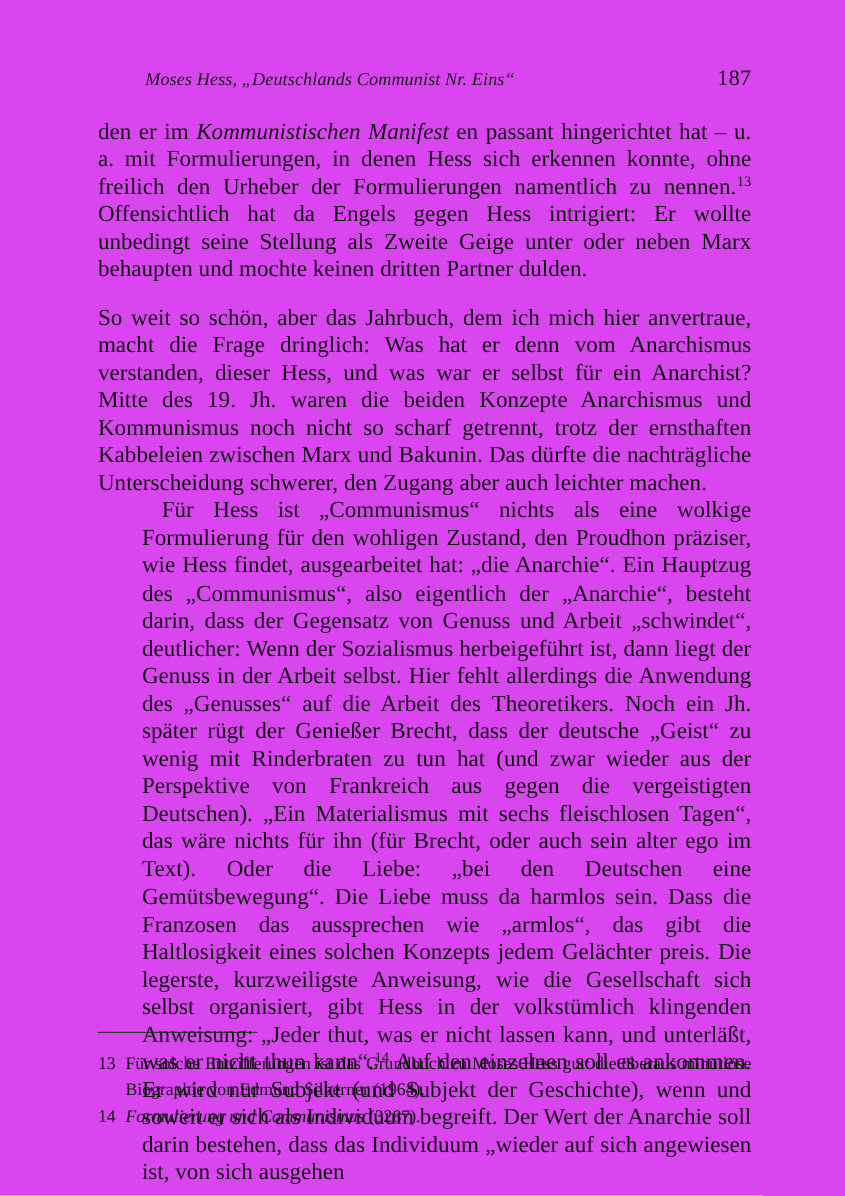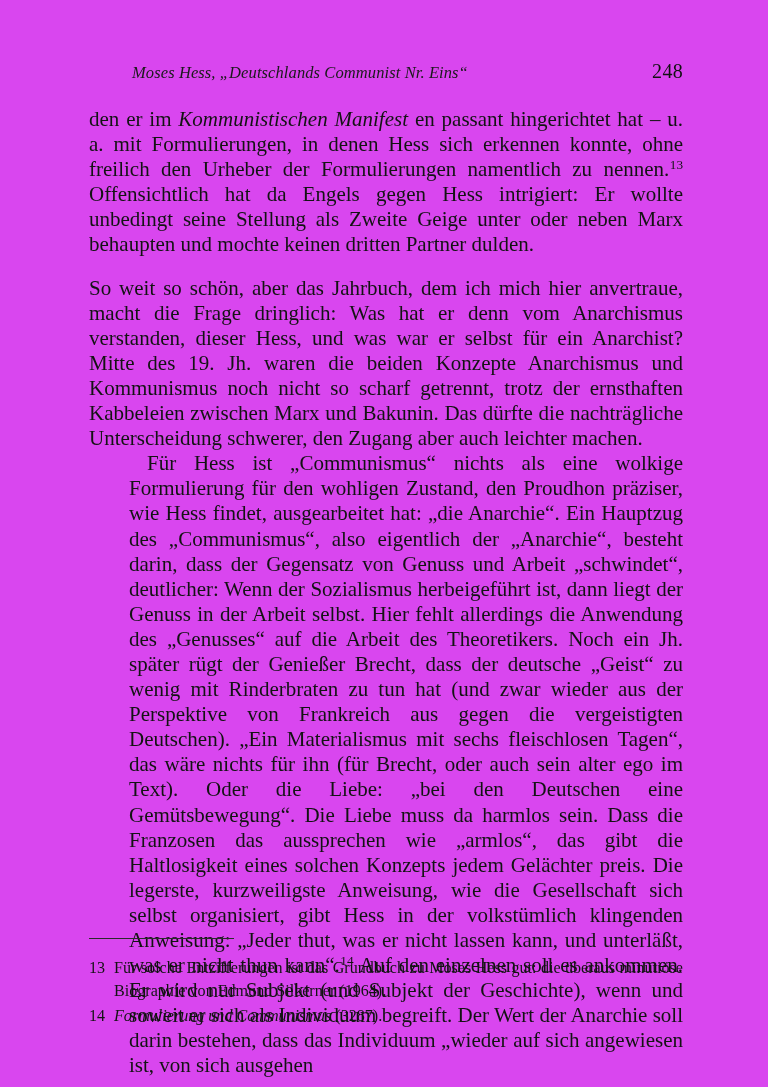--- a/index.html
+++ b/index.html
@@ -112,21 +112,21 @@
     text-align: left;
   }
 </style>
 </head>
 <body>
 
 <div class="page">
 
   <div class="running-head">
     <span class="title">Moses Hess, „Deutschlands Communist Nr. Eins“</span>
-    <span class="folio">248</span>
+    <span class="folio">187</span>
   </div>
 
   <div class="textblock">
 
     <p class="body"><span>den er im </span><i>Kommunistischen Manifest</i><span> en passant hingerichtet hat – u. a. mit Formulierungen, in denen Hess sich erkennen konnte, ohne freilich den Urheber der Formulierungen namentlich zu nennen.</span><sup class="fnref">13</sup><span> Offensichtlich hat da Engels gegen Hess intrigiert: Er wollte unbedingt seine Stellung als Zweite Geige unter oder neben Marx behaupten und mochte keinen dritten Partner dulden.</span></p>
 
     <p class="body gap-before">So weit so schön, aber das Jahrbuch, dem ich mich hier anvertraue, macht die Frage dringlich: Was hat er denn vom Anarchismus verstanden, dieser Hess, und was war er selbst für ein Anarchist? Mitte des 19. Jh. waren die beiden Konzepte Anarchismus und Kommunismus noch nicht so scharf getrennt, trotz der ernsthaften Kabbeleien zwischen Marx und Bakunin. Das dürfte die nachträgliche Unterscheidung schwerer, den Zugang aber auch leichter machen.</p>
 
     <p class="body indent"><span>Für Hess ist „Communismus“ nichts als eine wolkige Formulierung für den wohligen Zustand, den Proudhon präziser, wie Hess findet, ausgearbeitet hat: „die Anarchie“. Ein Hauptzug des „Communismus“, also eigentlich der „Anarchie“, besteht darin, dass der Gegensatz von Genuss und Arbeit „schwindet“, deutlicher: Wenn der Sozialismus herbeigeführt ist, dann liegt der Genuss in der Arbeit selbst. Hier fehlt allerdings die Anwendung des „Genusses“ auf die Arbeit des Theoretikers. Noch ein Jh. später rügt der Genießer Brecht, dass der deutsche „Geist“ zu wenig mit Rinderbraten zu tun hat (und zwar wieder aus der Perspektive von Frankreich aus gegen die vergeistigten Deutschen). „Ein Materialismus mit sechs fleischlosen Tagen“, das wäre nichts für ihn (für Brecht, oder auch sein alter ego im Text). Oder die Liebe: „bei den Deutschen eine Gemütsbewegung“. Die Liebe muss da harmlos sein. Dass die Franzosen das aussprechen wie „armlos“, das gibt die Haltlosigkeit eines solchen Konzepts jedem Gelächter preis. Die legerste, kurzweiligste Anweisung, wie die Gesellschaft sich selbst organisiert, gibt Hess in der volkstümlich klingenden Anweisung: „Jeder thut, was er nicht lassen kann, und unterläßt, was er nicht thun kann“.</span><sup class="fnref">14</sup><span> Auf den einzelnen soll es ankommen. Er wird nur Subjekt (und Subjekt der Geschichte), wenn und soweit er sich als Individuum begreift. Der Wert der Anarchie soll darin bestehen, dass das Individuum „wieder auf sich angewiesen ist, von sich ausgehen</span></p>
 

